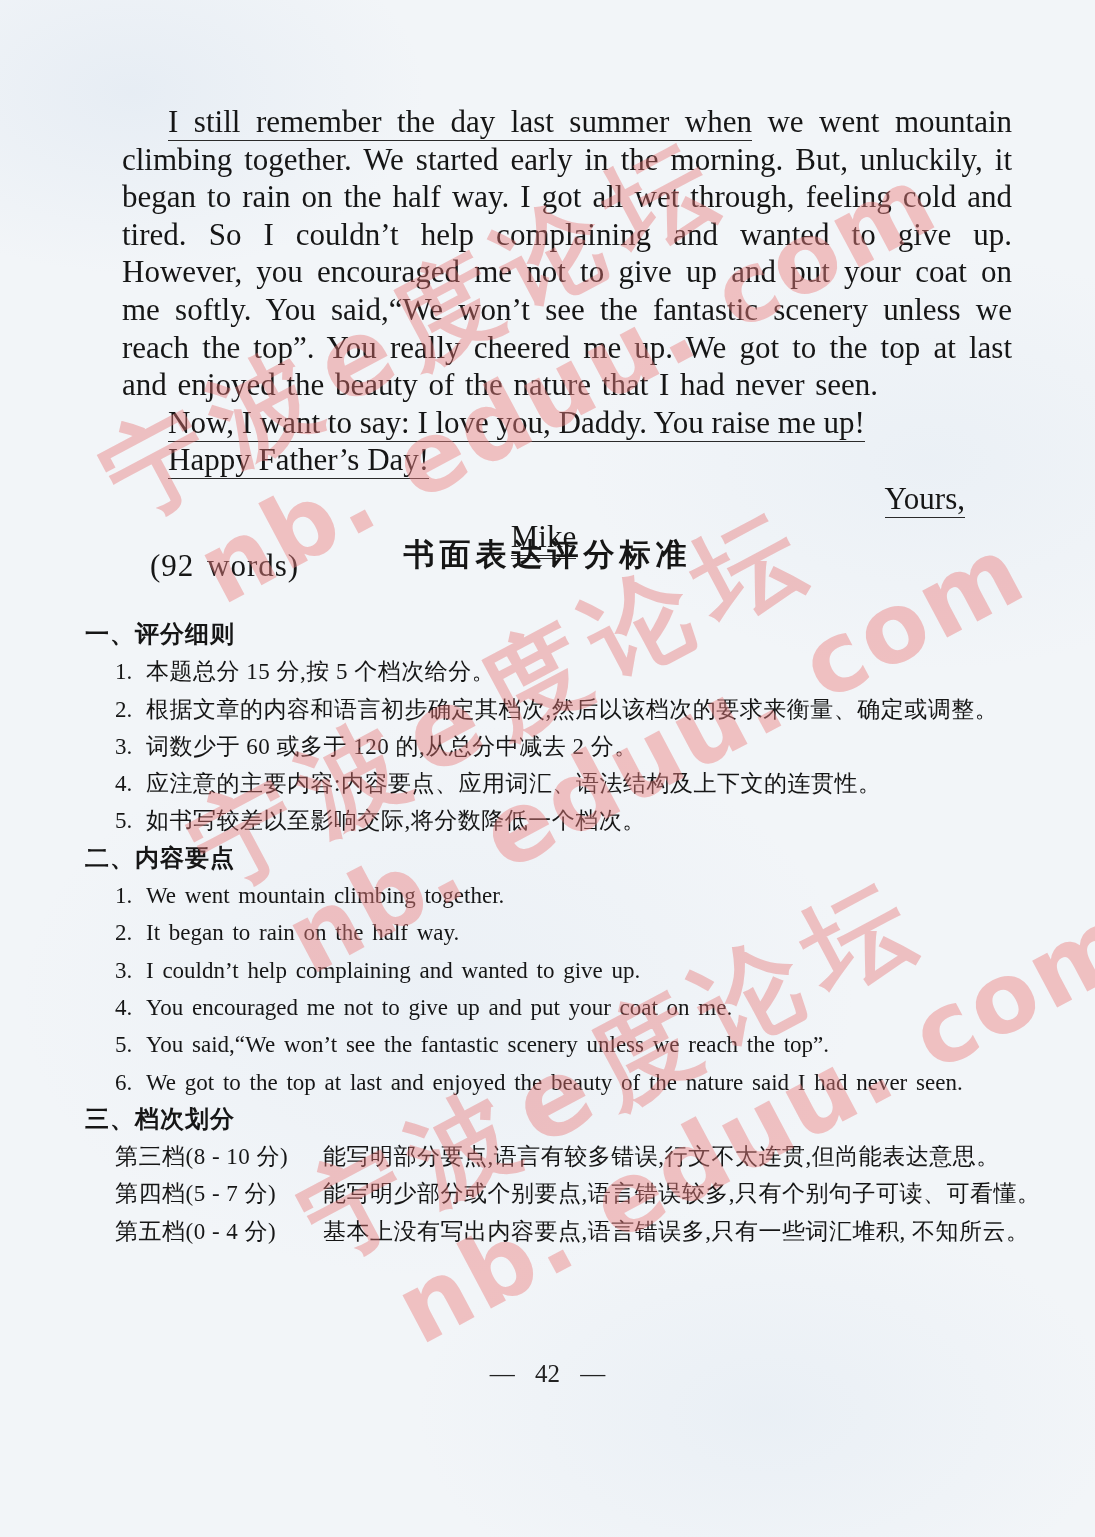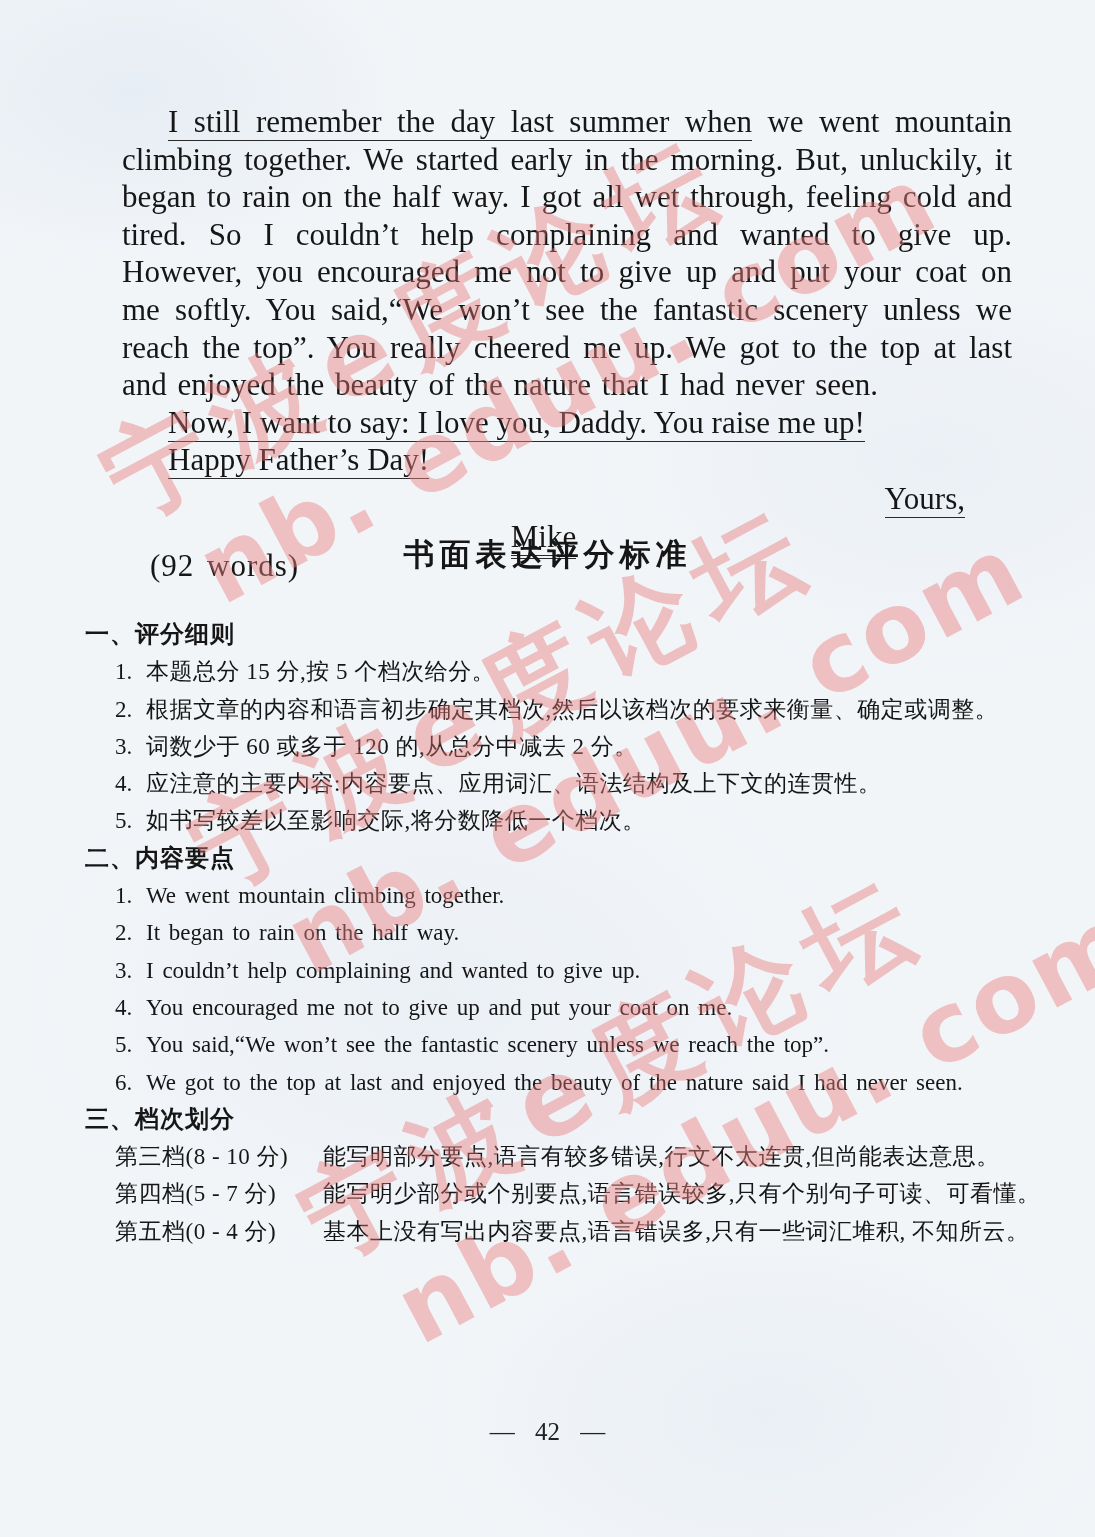--- a/index.html
+++ b/index.html
@@ -95,21 +95,21 @@
   }
   .cn { letter-spacing: 0.5px; }
   .en { font-family: "Liberation Serif", serif; word-spacing: 3px; }
   .level { padding-left: 30px; display: flex; }
   .lvl-label { width: 208px; flex: 0 0 208px; }
   .lvl-desc { flex: 1; }
 
   
   .page-number {
     position: absolute;
-    top: 1418px;
+    top: 1360px;
     left: 0;
     width: 100%;
     text-align: center;
     font-size: 25px;
     word-spacing: 14px;
     color: #222;
   }
 
   
   .watermark-layer {

